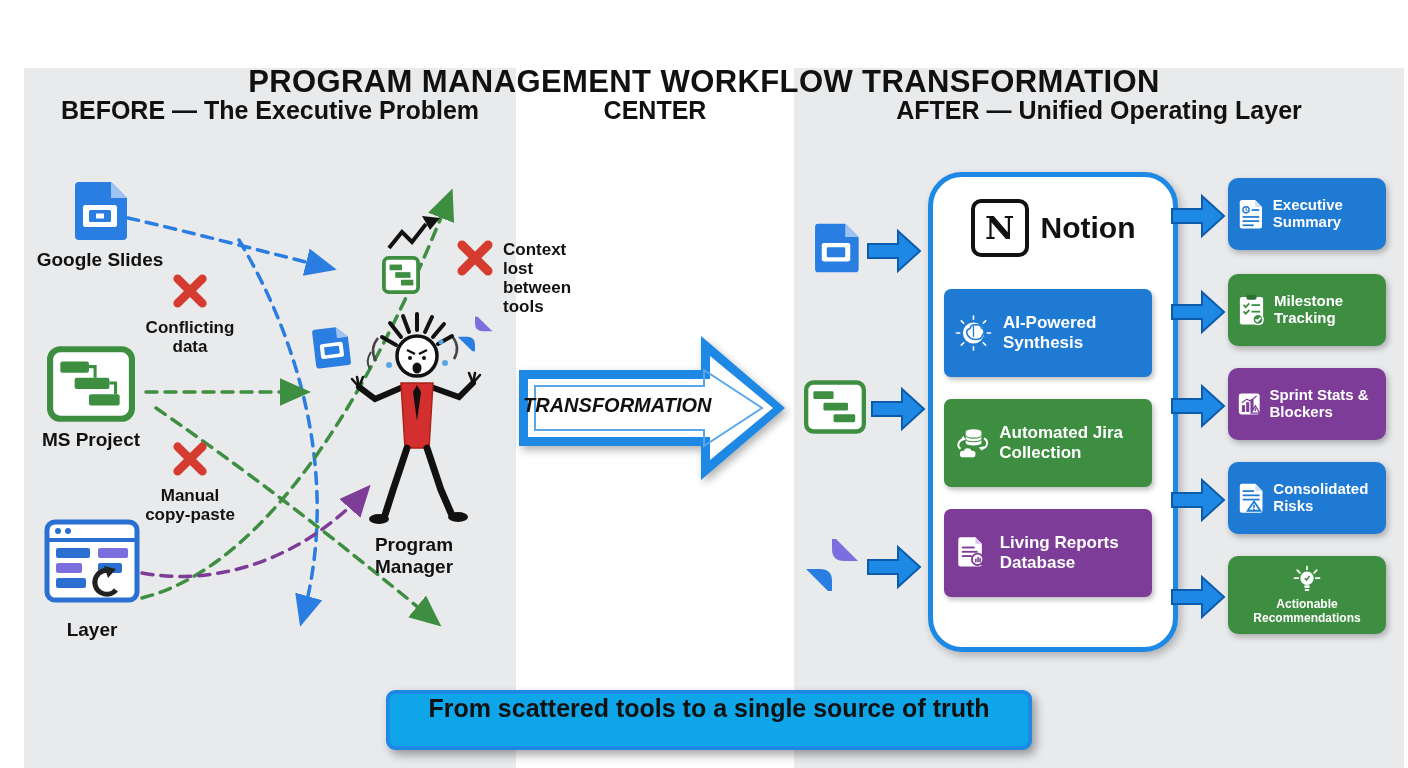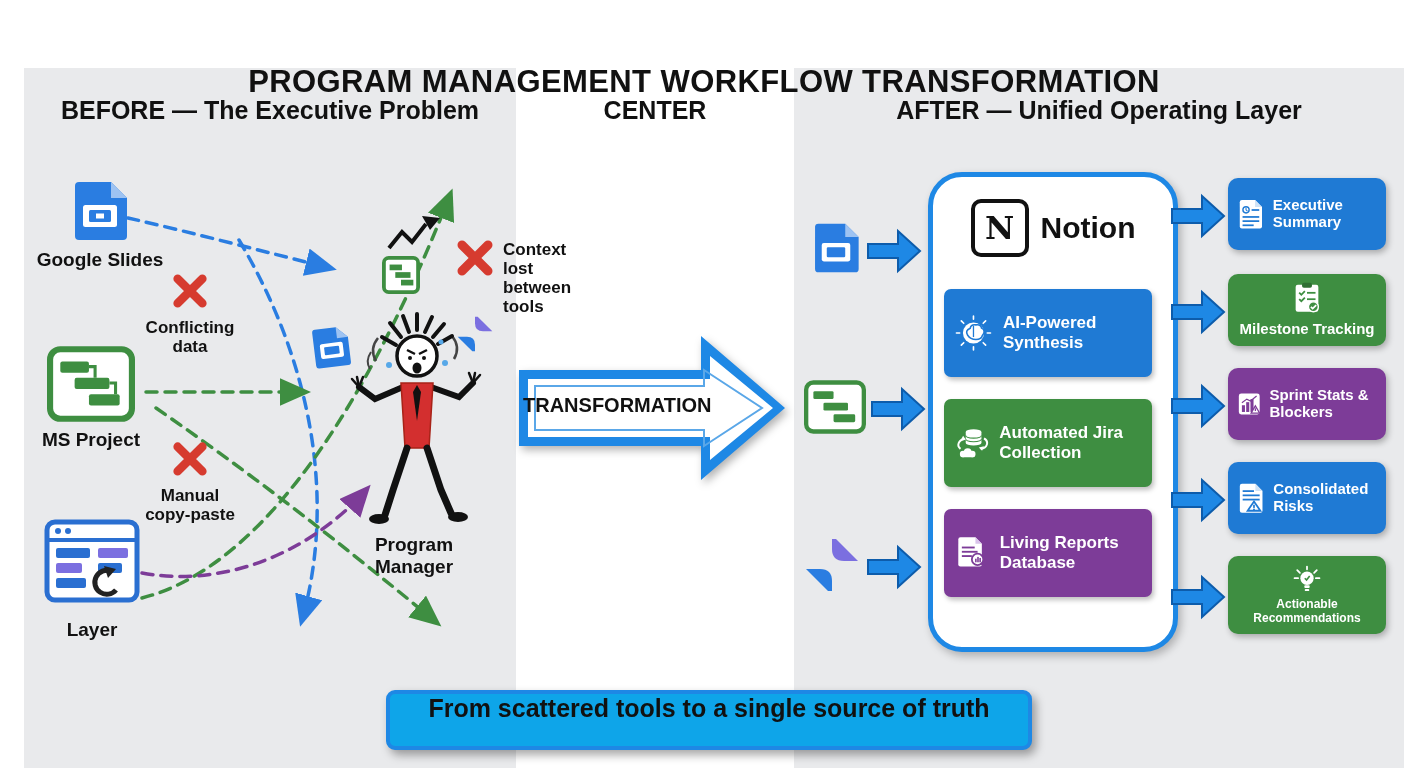--- a/index.html
+++ b/index.html
@@ -33,21 +33,21 @@
   
   #pm-figure{left:338px;top:298px;width:152px;height:238px;}
   #pm-label{left:346px;top:534px;width:136px;text-align:center;font-weight:700;font-size:19px;line-height:1.15;}
   #zigzag{left:386px;top:214px;width:58px;height:40px;}
   #mini-gantt{left:382px;top:256px;width:38px;height:38px;}
   #mini-slides{left:310px;top:326px;width:42px;height:42px;transform:rotate(-7deg);}
   #mini-jira{left:455px;top:314px;width:40px;height:40px;}
   #dashed-arrows{left:24px;top:68px;width:492px;height:700px;pointer-events:none;}
   
   #transform-arrow{left:517px;top:330px;width:272px;height:156px;filter:drop-shadow(3px 4px 4px rgba(0,0,0,.3));}
-  #transform-label{left:523px;top:394px;width:180px;text-align:center;font-size:20px;font-weight:800;}
+  #transform-label{left:523px;top:394px;width:180px;text-align:center;font-size:20px;font-weight:800;font-style:italic;}
   
   #src-slides{left:810px;top:222px;width:52px;height:52px;}
   #src-msproject{left:804px;top:380px;width:62px;height:54px;}
   #src-jira{left:802px;top:534px;width:60px;height:62px;}
   .flow-arrow{position:absolute;width:56px;height:46px;}
   #in-arrow-1{left:866px;top:228px;}
   #in-arrow-2{left:870px;top:386px;}
   #in-arrow-3{left:866px;top:544px;}
   #out-arrow-1{left:1170px;top:193px;}
   #out-arrow-2{left:1170px;top:289px;}
@@ -63,21 +63,21 @@
   .notion-letter{font-family:"DejaVu Serif",serif;font-weight:700;font-size:32px;line-height:1;}
   .notion-name{font-size:30px;font-weight:700;}
   .cap{position:absolute;left:11px;width:208px;height:88px;border-radius:7px;display:flex;align-items:center;
        gap:10px;padding:0 10px;box-sizing:border-box;color:#fff;box-shadow:2px 3px 5px rgba(0,0,0,.25);}
   .cap-label{font-weight:700;font-size:17px;line-height:1.15;}
   #cap-1{top:112px;} #cap-2{top:222px;} #cap-3{top:332px;}
   
   .out{position:absolute;left:1228px;width:158px;border-radius:10px;display:flex;align-items:center;gap:8px;
        padding:8px 9px;box-sizing:border-box;color:#fff;box-shadow:2px 3px 6px rgba(0,0,0,.28);}
   .out-label{font-weight:700;font-size:15px;line-height:1.12;}
-  #out-1{top:178px;height:72px;} #out-2{top:274px;height:72px;flex-direction:column;} #out-3{top:368px;height:72px;}
+  #out-1{top:178px;height:72px;} #out-2{top:274px;height:72px;} #out-3{top:368px;height:72px;}
   #out-4{top:462px;height:72px;}
   #out-5{top:556px;height:78px;flex-direction:column;gap:3px;justify-content:center;padding:6px;}
   #out-5 .out-label{text-align:center;font-size:12px;}
   
   #footer{left:386px;top:690px;width:638px;height:52px;background:#0ea5e9;border:4px solid #1e88e5;border-radius:9px;
           display:flex;justify-content:center;box-shadow:4px 5px 10px rgba(0,0,0,.35);}
   #footer-text{font-size:25px;font-weight:800;}
   svg{display:block;}
 </style>
 </head>

